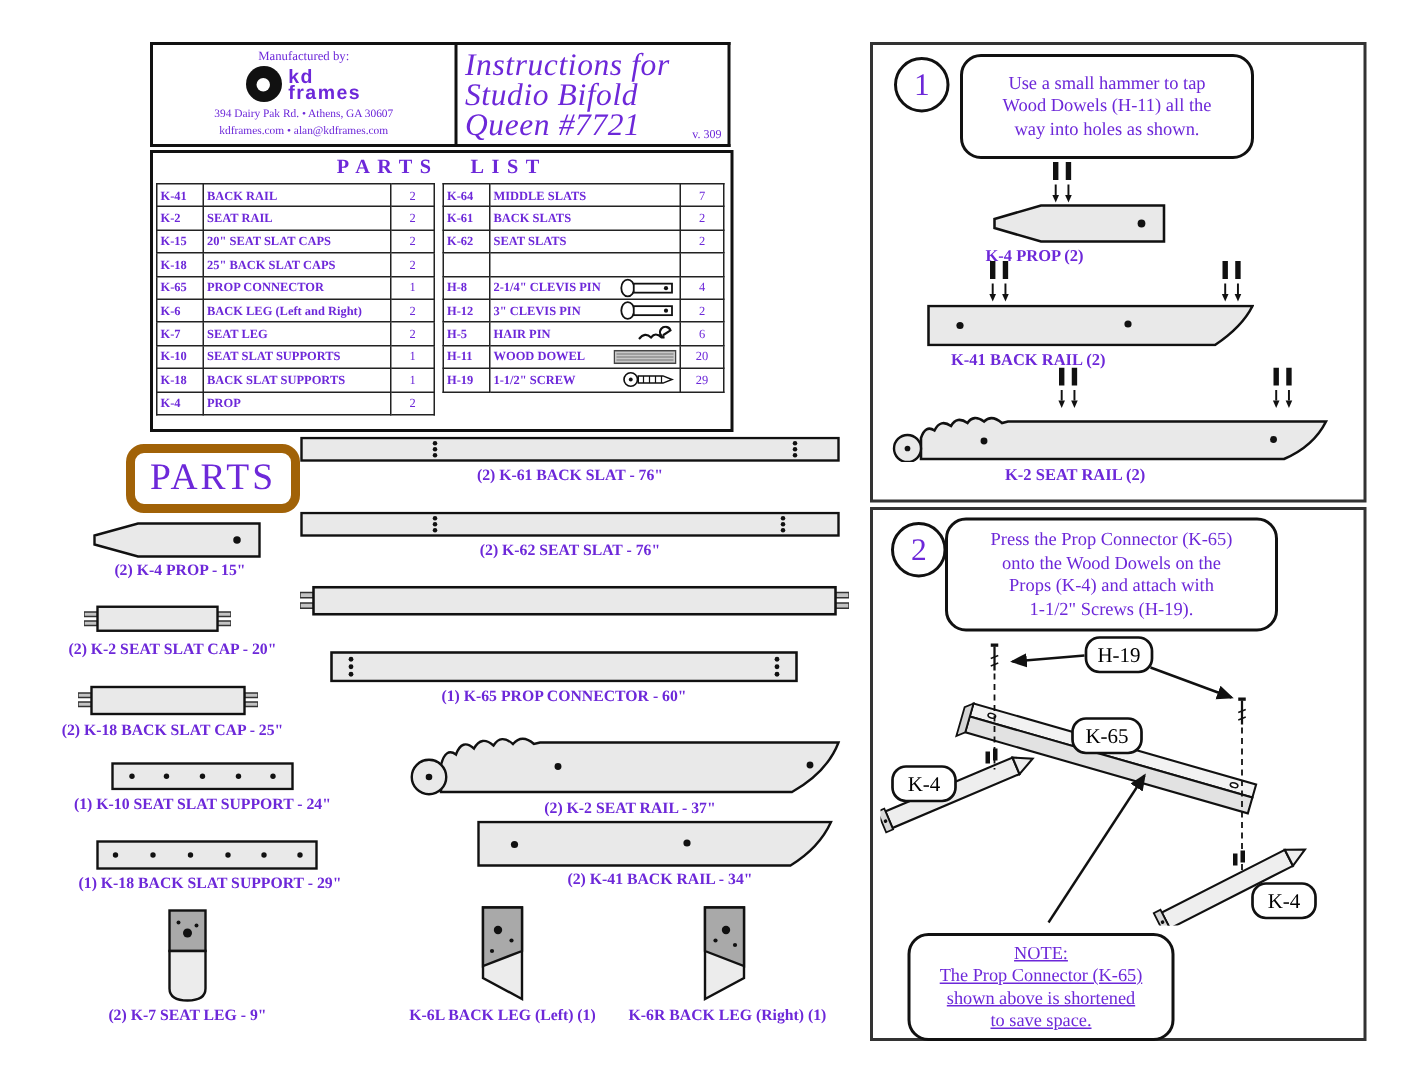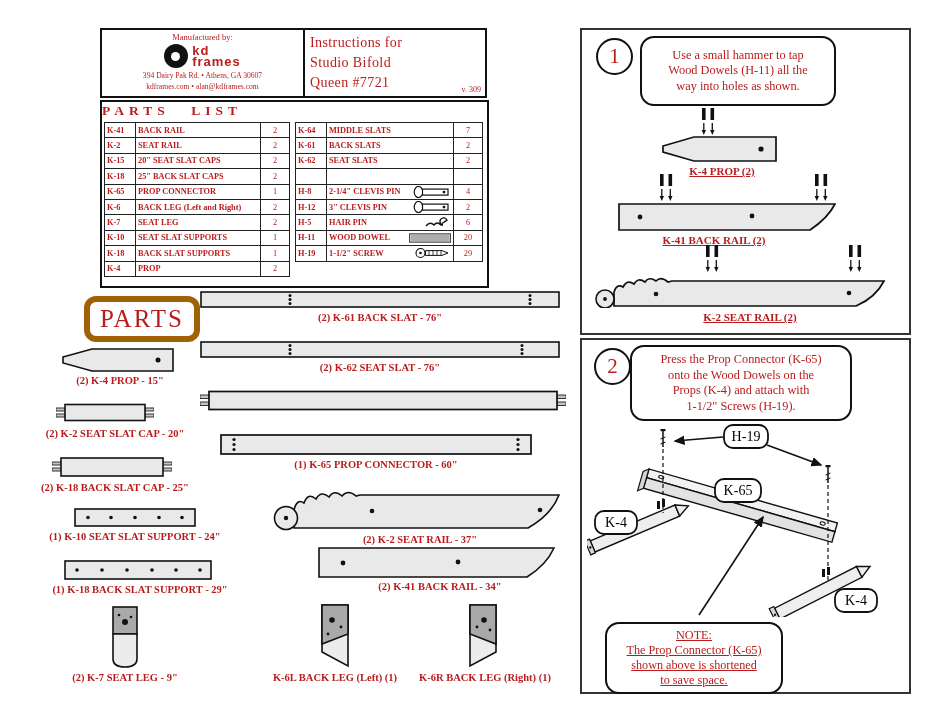--- a/index.html
+++ b/index.html
@@ -1,32 +1,32 @@
 <!DOCTYPE html>
 <html><head>
 <meta charset="utf-8">
 <style>
   html,body{margin:0;padding:0;background:#fff;}
   .sheet{position:relative;width:950px;height:722px;background:#fff;overflow:hidden;
-         font-family:"Liberation Serif","DejaVu Serif",serif;color:#b91c1c;}
+         font-family:"Liberation Serif","DejaVu Serif",serif;color:#6d28d9;}
   .abs{position:absolute;}
   
   .mfr-box{left:100px;top:28px;width:201px;height:66px;border:2px solid #111;text-align:center;}
   .mfr-by{font-size:8.5px;margin-top:2px;}
   .logo-row{display:flex;align-items:center;justify-content:center;margin-top:1px;height:26px;}
   .donut{width:24px;height:24px;border-radius:50%;background:#111;position:relative;margin-right:4px;}
   .donut::after{content:"";position:absolute;left:7px;top:8px;width:9px;height:9px;border-radius:50%;background:#fff;}
   .brand{font-weight:bold;font-size:13px;line-height:11px;text-align:left;font-family:"Liberation Sans",sans-serif;letter-spacing:1px;}
   .addr{font-size:7.6px;line-height:9px;margin-top:2px;}
   .title-box{left:301px;top:28px;width:184px;height:66px;border:2px solid #111;border-left:none;}
-  .title-text{font-size:14px;line-height:20px;padding:3px 0 0 9px;letter-spacing:0.4px;}
+  .title-text{font-size:21px;line-height:20px;padding:3px 0 0 9px;letter-spacing:0.4px;font-style:italic;}
   .ver{position:absolute;right:4px;bottom:2px;font-size:8px;}
   
   .plist{left:100px;top:100px;width:385px;height:184px;border:2px solid #111;}
-  .plist-title{position:absolute;left:0;top:1px;width:100%;text-align:left;font-size:13.5px;font-weight:bold;
+  .plist-title{position:absolute;left:0;top:1px;width:100%;text-align:center;font-size:13.5px;font-weight:bold;
                letter-spacing:5px;word-spacing:13px;}
   table.pt{position:absolute;border-collapse:collapse;table-layout:fixed;}
   table.pt td{border:1px solid #222;font-size:8.3px;font-weight:bold;height:14.4px;padding:0 2px;
               white-space:nowrap;overflow:hidden;margin-top:12px;}
   table.pt td.code{width:26px;}
   table.pt td.qty{width:24px;text-align:center;font-weight:normal;}
   table.pt td.name{position:relative;}
   .pt-left{left:2px;top:20px;width:186px;}
   .pt-right{left:193px;top:20px;width:188px;padding-left:20px;}
   .hw{position:absolute;right:2px;top:50%;transform:translateY(-50%);}
@@ -35,21 +35,21 @@
                font-size:25px;letter-spacing:2px;}
   .plabel{font-size:10.5px;font-weight:bold;text-align:center;white-space:nowrap;}
   
   .panel{border:2px solid #333;}
   .p1{left:580px;top:28px;width:327px;height:303px;}
   .p2{left:580px;top:338px;width:327px;height:352px;}
   .step-circle{position:absolute;width:33px;height:33px;border:2.5px solid #111;border-radius:50%;
                display:flex;align-items:center;justify-content:center;font-size:21px;}
   .instr{position:absolute;border:2.5px solid #111;border-radius:14px;display:flex;flex-direction:column;
          align-items:center;justify-content:center;font-size:12.3px;line-height:15.5px;text-align:center;}
-  .dlabel{position:absolute;font-size:11px;font-weight:bold;text-align:center;white-space:nowrap;text-decoration:underline;}
+  .dlabel{position:absolute;font-size:11px;font-weight:bold;white-space:nowrap;}
   .note-box{position:absolute;border:2.5px solid #111;border-radius:14px;text-align:center;
             font-size:12.2px;line-height:15px;padding:4px 6px;background:#fff;text-decoration:underline;}
   .note-title{font-weight:normal;}
   svg text{font-family:"Liberation Serif","DejaVu Serif",serif;}
 </style>
 </head>
 <body>
 
 <div class="sheet">
 

